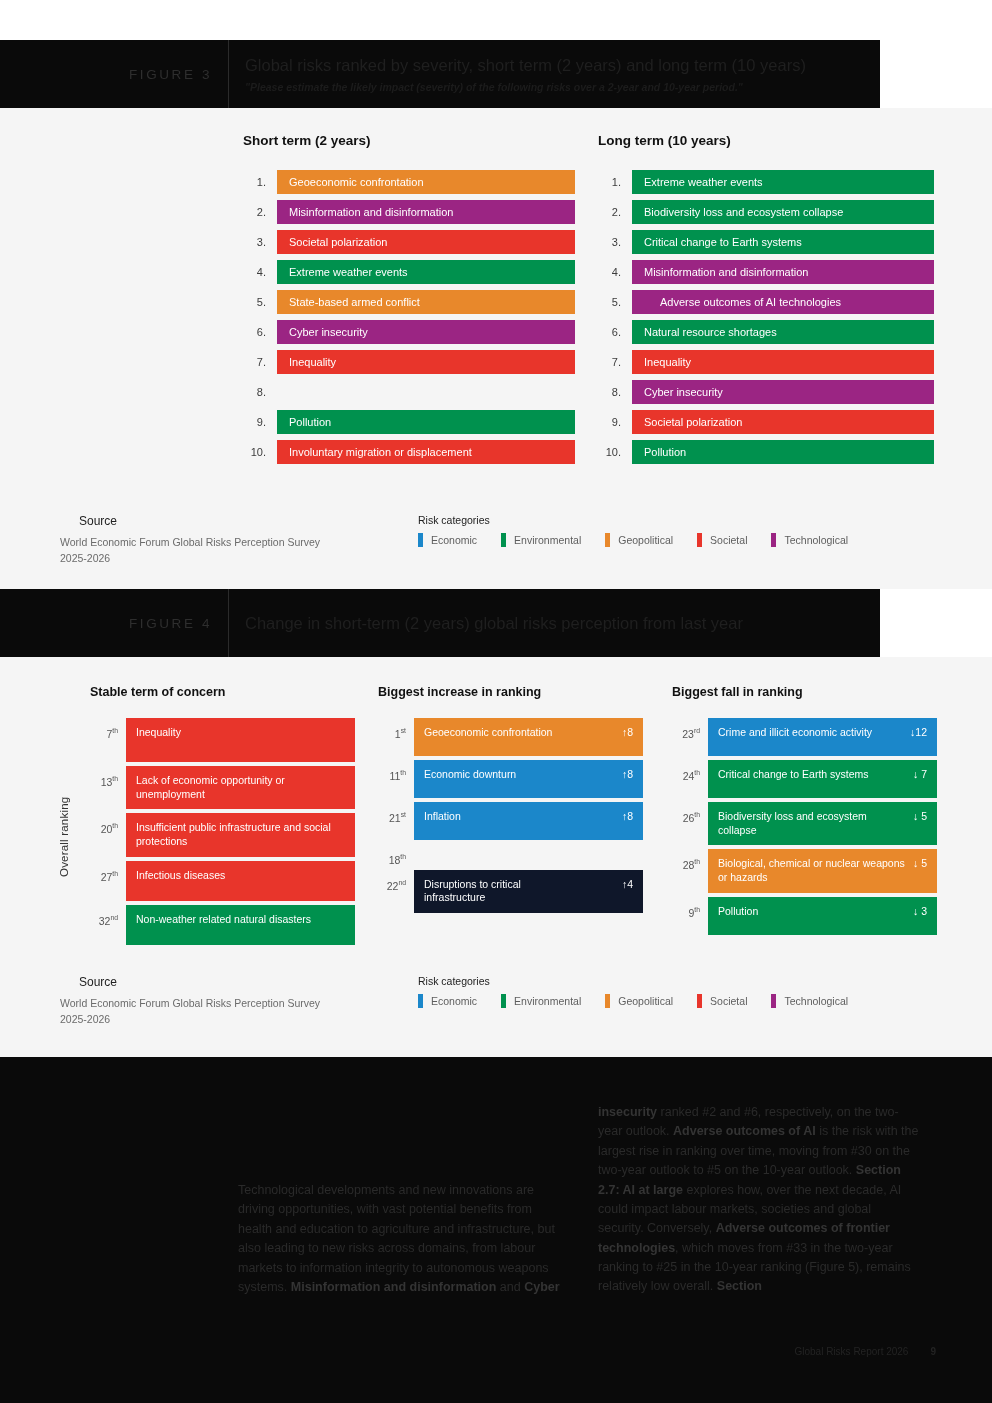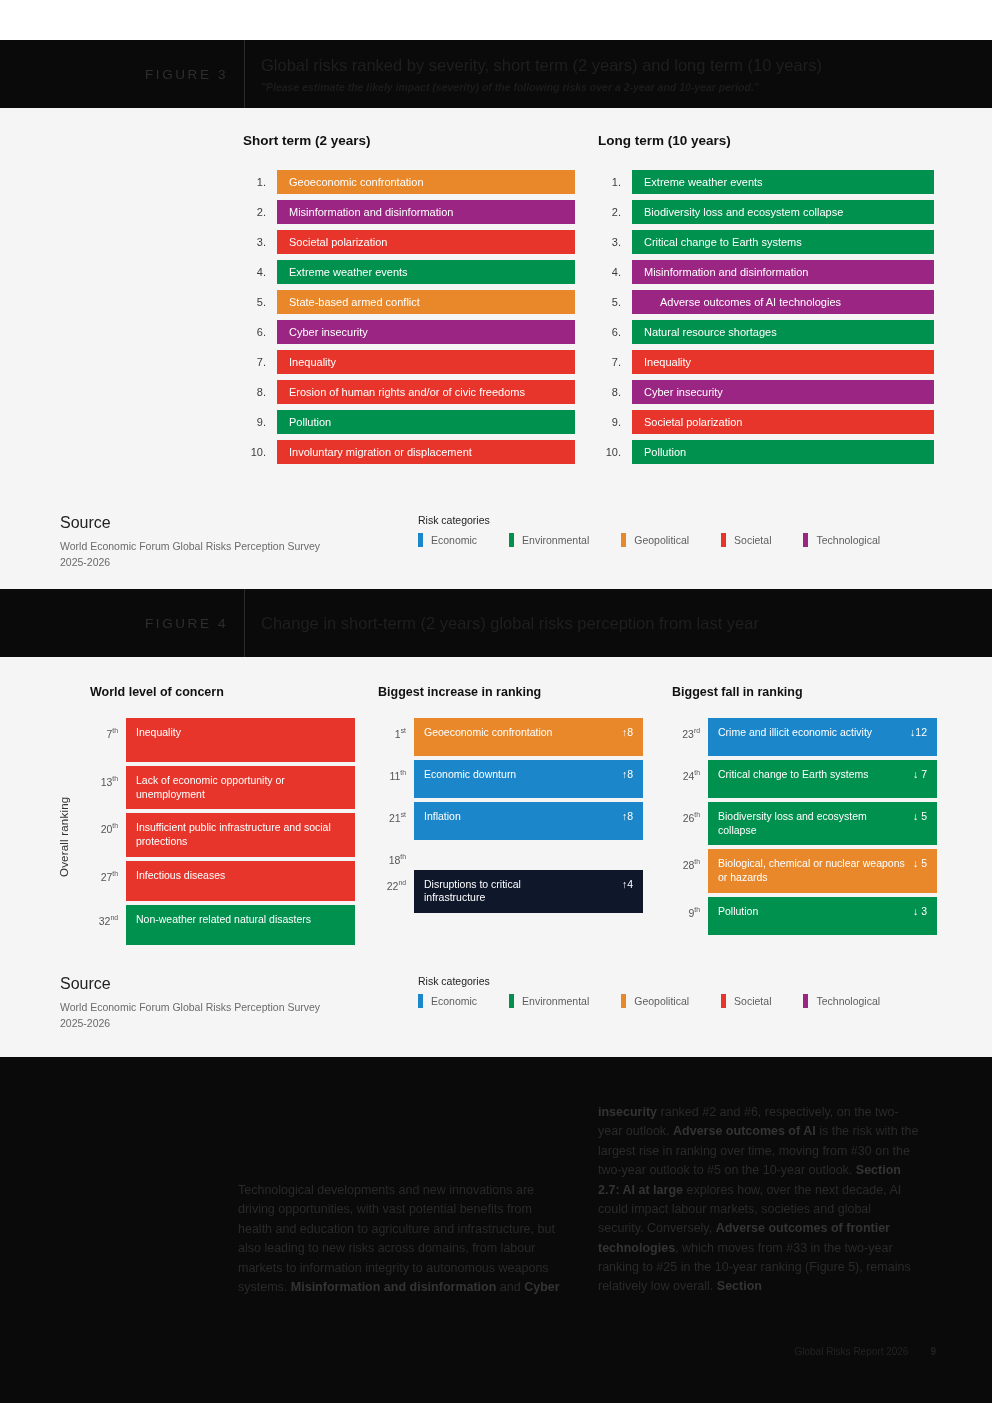--- a/index.html
+++ b/index.html
@@ -7,23 +7,23 @@
     width: 992px;
     height: 1403px;
     background: #ffffff;
     font-family: "Liberation Sans", sans-serif;
     -webkit-font-smoothing: antialiased;
   }
   .page { position: relative; width: 992px; height: 1403px; overflow: hidden; background:#ffffff; }
 
   
   .fig-band {
-    position: absolute; left: 0; width: 992px;
+    position: absolute; left: 0; width: 880px;
     background: #0a0a0a;
-    display: flex; align-items: center; padding-left: 16px;
+    display: flex; align-items: center;
   }
   .fig-band .fig-num {
     width: 228px; text-align: right; padding-right: 16px;
     color: #2e2e2e; font-size: 13.5px; letter-spacing: 2.6px; font-weight: 400;
     white-space: nowrap;
   }
   .fig-band .fig-rule { width: 1px; align-self: stretch; background: #2b2b2b; }
   .fig-band .fig-text { padding-left: 16px; }
   .fig-band .fig-title { color: #1f1f1f; font-size: 16.5px; font-weight: 400; line-height: 1.25; }
   .fig-band .fig-sub { color: #1c1c1c; font-size: 10.5px; font-style: italic; font-weight: 700; margin-top: 6px; }
@@ -66,24 +66,24 @@
   sup { font-size: 0.65em; vertical-align: super; }
 
   .axis-label {
     position: absolute;
     writing-mode: vertical-rl; transform: rotate(180deg);
     font-size: 11.5px; color: #333; letter-spacing: .2px;
   }
 
   
   .srcblock { position: absolute; }
-  .src-title { font-size: 16px; color: #222; margin-bottom: 6px; }
+  .src-title { font-size: 12px; color: #222; margin-bottom: 6px; margin-left: 19px; }
   .src-line { font-size: 10.5px; color: #6b6b6b; line-height: 1.55; }
   .legend-title { font-size: 10.5px; color: #222; margin-bottom: 7px; }
-  .legend-row { display: flex; align-items: flex-start; gap: 8px; }
+  .legend-row { display: flex; align-items: flex-start; gap: 0; }
   .legend-item { display: flex; align-items: center; margin-right: 24px; }
   .legend-sw { width: 5px; height: 14px; margin-right: 8px; flex: none; }
   .legend-tx { font-size: 10.5px; color: #5e5e5e; white-space: nowrap; }
 
   
   #bottom-dark {
     position: absolute; left: 0; top: 1057px; width: 992px; height: 346px;
     background: #0a0a0a;
   }
   .body-col {
@@ -141,21 +141,20 @@
           <div class="rank-row">
             <div class="rnum">6.</div>
             <div class="rbar" style="background: rgb(155, 37, 131);">Cyber insecurity</div>
           </div>
           <div class="rank-row">
             <div class="rnum">7.</div>
             <div class="rbar" style="background: rgb(232, 53, 43);">Inequality</div>
           </div>
           <div class="rank-row">
             <div class="rnum">8.</div>
-            <div class="rbar" style="background: rgb(232, 53, 43);">Erosion of human rights and/or of civic freedoms</div>
           </div>
           <div class="rank-row">
             <div class="rnum">9.</div>
             <div class="rbar" style="background: rgb(0, 145, 78);">Pollution</div>
           </div>
           <div class="rank-row">
             <div class="rnum">10.</div>
             <div class="rbar" style="background: rgb(232, 53, 43);">Involuntary migration or displacement</div>
           </div>
         </div>
@@ -246,21 +245,21 @@
     <div class="fig-text">
       <div class="fig-title">Change in short-term (2 years) global risks perception from last year</div>
     </div>
   </div>
 
   <div class="light-area" id="area-fig4">
 
     <div class="axis-label" style="left:58px;top:80px;height:140px;">Overall ranking</div>
 
     <div style="position:absolute;left:90px;top:28px;width:265px;">
-      <div class="f4-col-head">World level of concern</div>
+      <div class="f4-col-head">Stable term of concern</div>
       <div id="f4c0" style="margin-top:19px;">
           <div class="f4-row">
             <div class="f4num">7<sup>th</sup></div>
             <div class="f4bar" style="background: rgb(232, 53, 43); min-height: 44px;">
               <span class="lbl">Inequality</span>
             </div>
           </div>
           <div class="f4-row">
             <div class="f4num">13<sup>th</sup></div>
             <div class="f4bar" style="background: rgb(232, 53, 43); min-height: 40px;">

